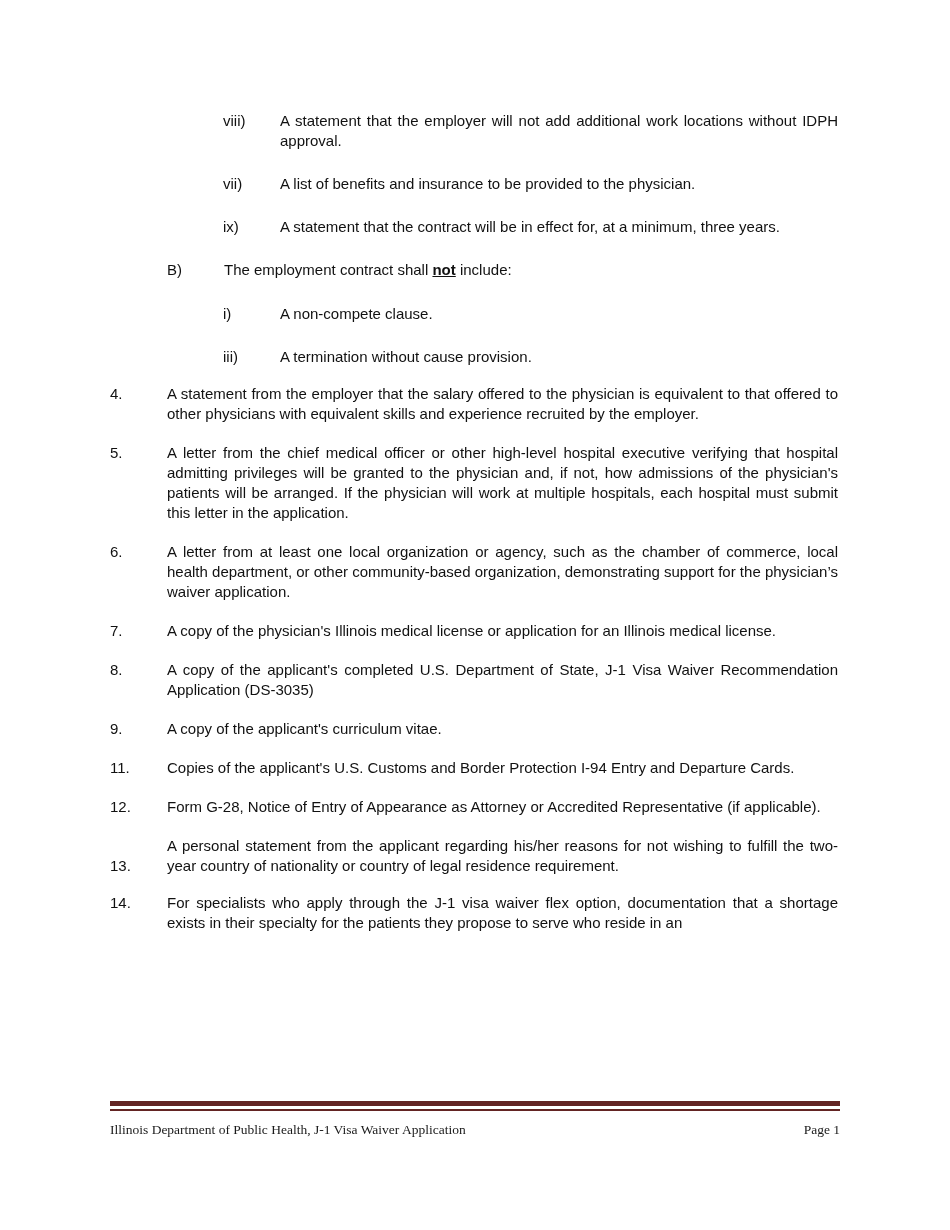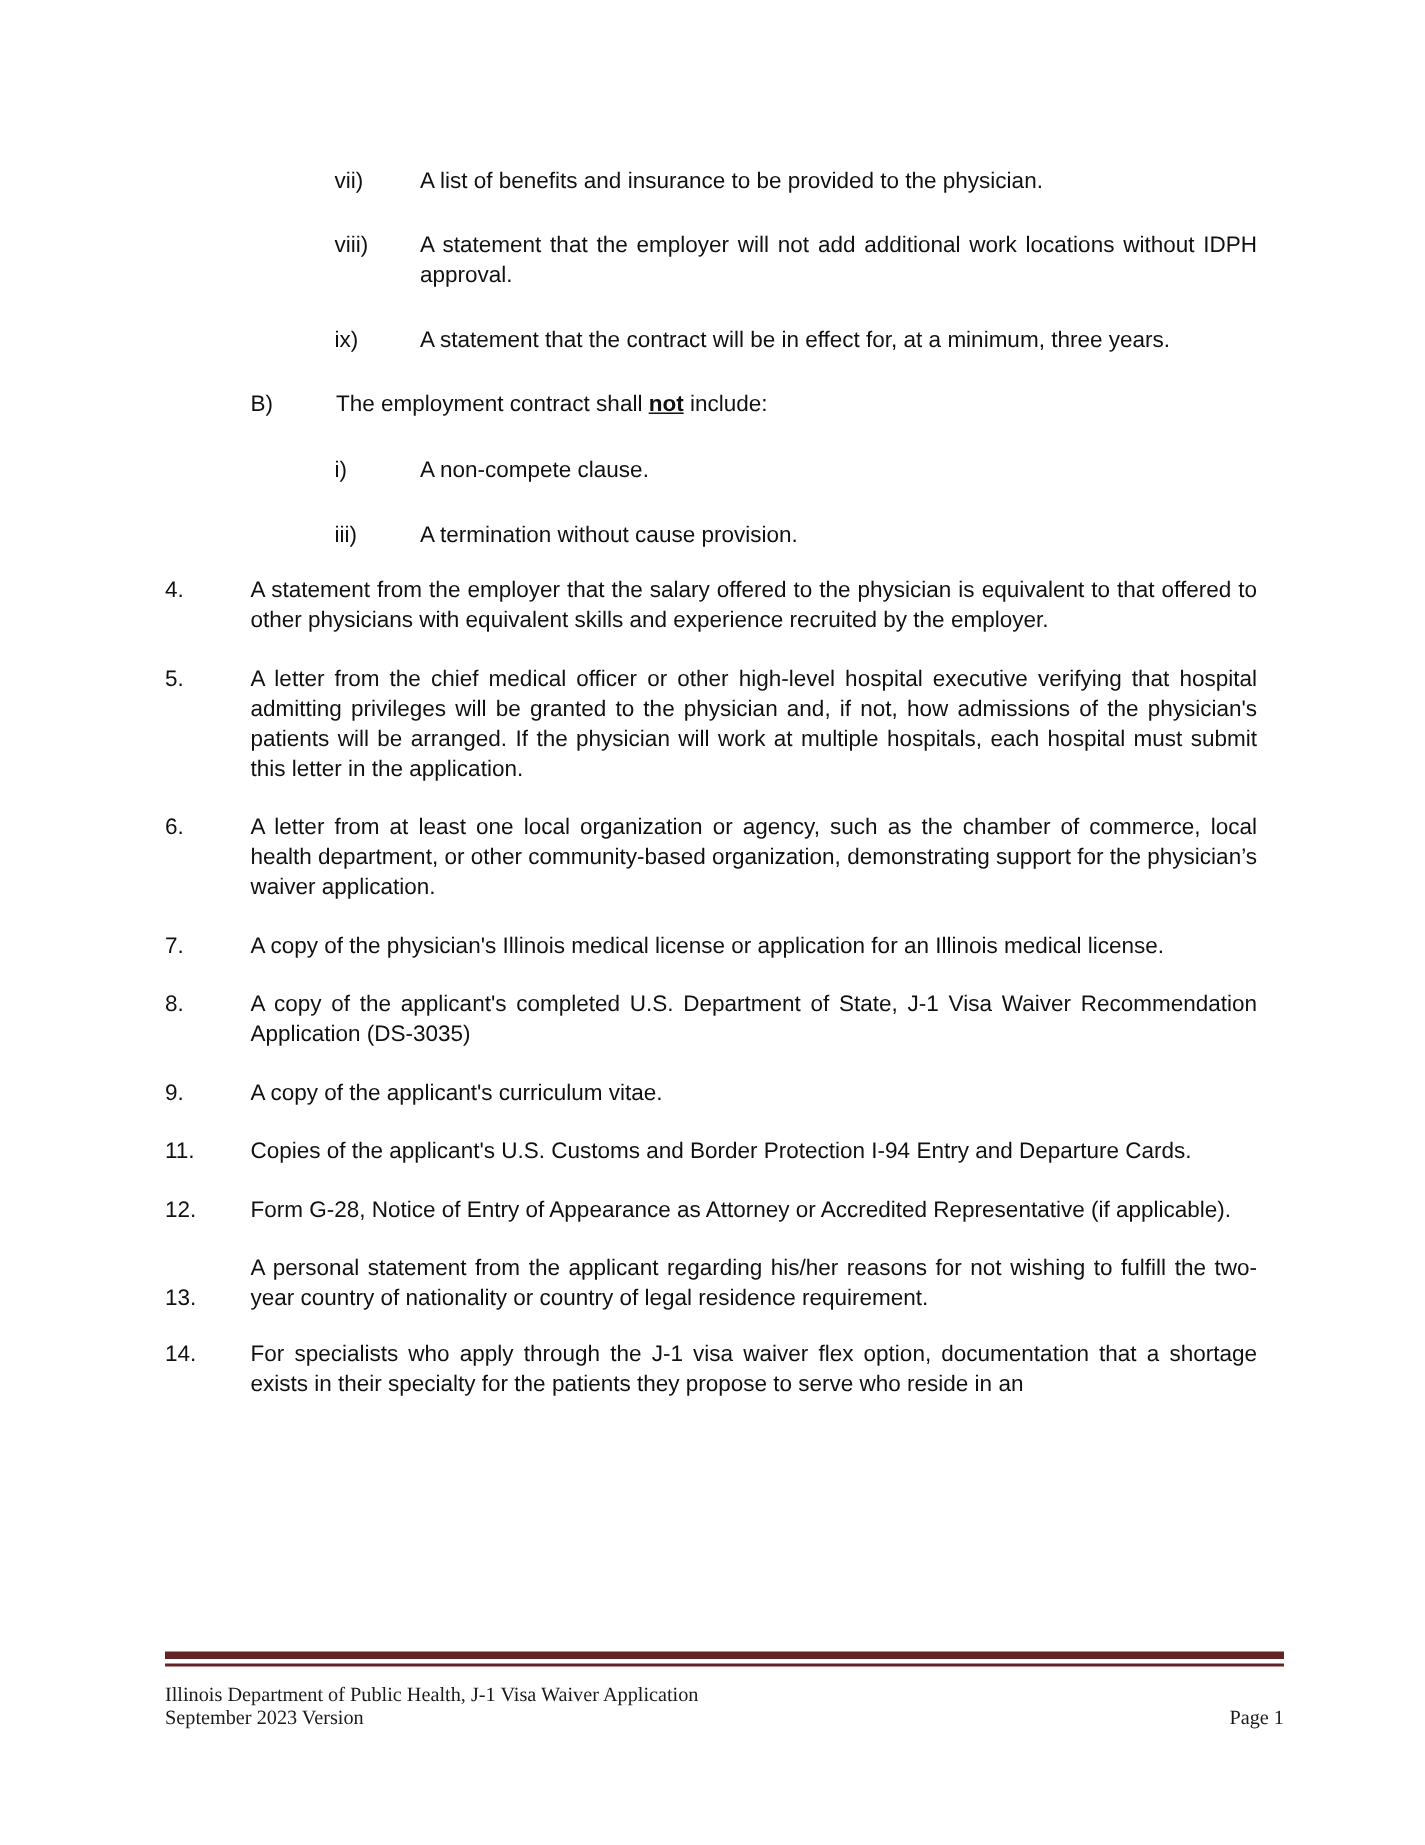--- a/index.html
+++ b/index.html
@@ -37,21 +37,21 @@
   .gap-sub { margin-bottom: 23px; }
   .gap-b   { margin-bottom: 24px; }
   .gap-sm  { margin-bottom: 17px; align-items: flex-end; }
   .emph {
     font-weight: bold;
     text-decoration: underline;
   }
   .footer {
     position: absolute;
     left: 110px;
-    right: 94px;
+    right: 110px;
     top: 1101px;
   }
   .rule-thick { height: 5px; background: #632423; }
   .rule-gap   { height: 3px; background: transparent; }
   .rule-thin  { height: 2px; background: #632423; }
   .footer-text {
     display: flex;
     justify-content: space-between;
     align-items: flex-end;
     margin-top: 11px;
@@ -61,27 +61,27 @@
     color: #1a1a1a;
   }
 </style>
 </head>
 <body>
 
 <div class="page">
   <div class="content">
 
     <div class="para lvl3 gap-sub">
-      <span class="marker">vii)</span>
-      <span class="text">A list of benefits and insurance to be provided to the physician.</span>
+      <span class="marker">viii)</span>
+      <span class="text">A statement that the employer will not add additional work locations without IDPH approval.</span>
     </div>
 
     <div class="para lvl3 gap-sub">
-      <span class="marker">viii)</span>
-      <span class="text">A statement that the employer will not add additional work locations without IDPH approval.</span>
+      <span class="marker">vii)</span>
+      <span class="text">A list of benefits and insurance to be provided to the physician.</span>
     </div>
 
     <div class="para lvl3 gap-sub">
       <span class="marker">ix)</span>
       <span class="text">A statement that the contract will be in effect for, at a minimum, three years.</span>
     </div>
 
     <div class="para lvl2 gap-b">
       <span class="marker">B)</span>
       <span class="text"><span>The employment contract shall </span><span class="emph">not</span><span> include:</span></span>
@@ -153,18 +153,17 @@
 
   <div class="footer">
     <div>
       <div class="rule-thick"></div>
       <div class="rule-gap"></div>
       <div class="rule-thin"></div>
     </div>
     <div class="footer-text">
       <div class="footer-left">
         <div>Illinois Department of Public Health, J-1 Visa Waiver Application</div>
-        <div>September 2023 Version</div>
       </div>
       <div class="footer-right">Page 1</div>
     </div>
   </div>
 </div>
 
 </body></html>

